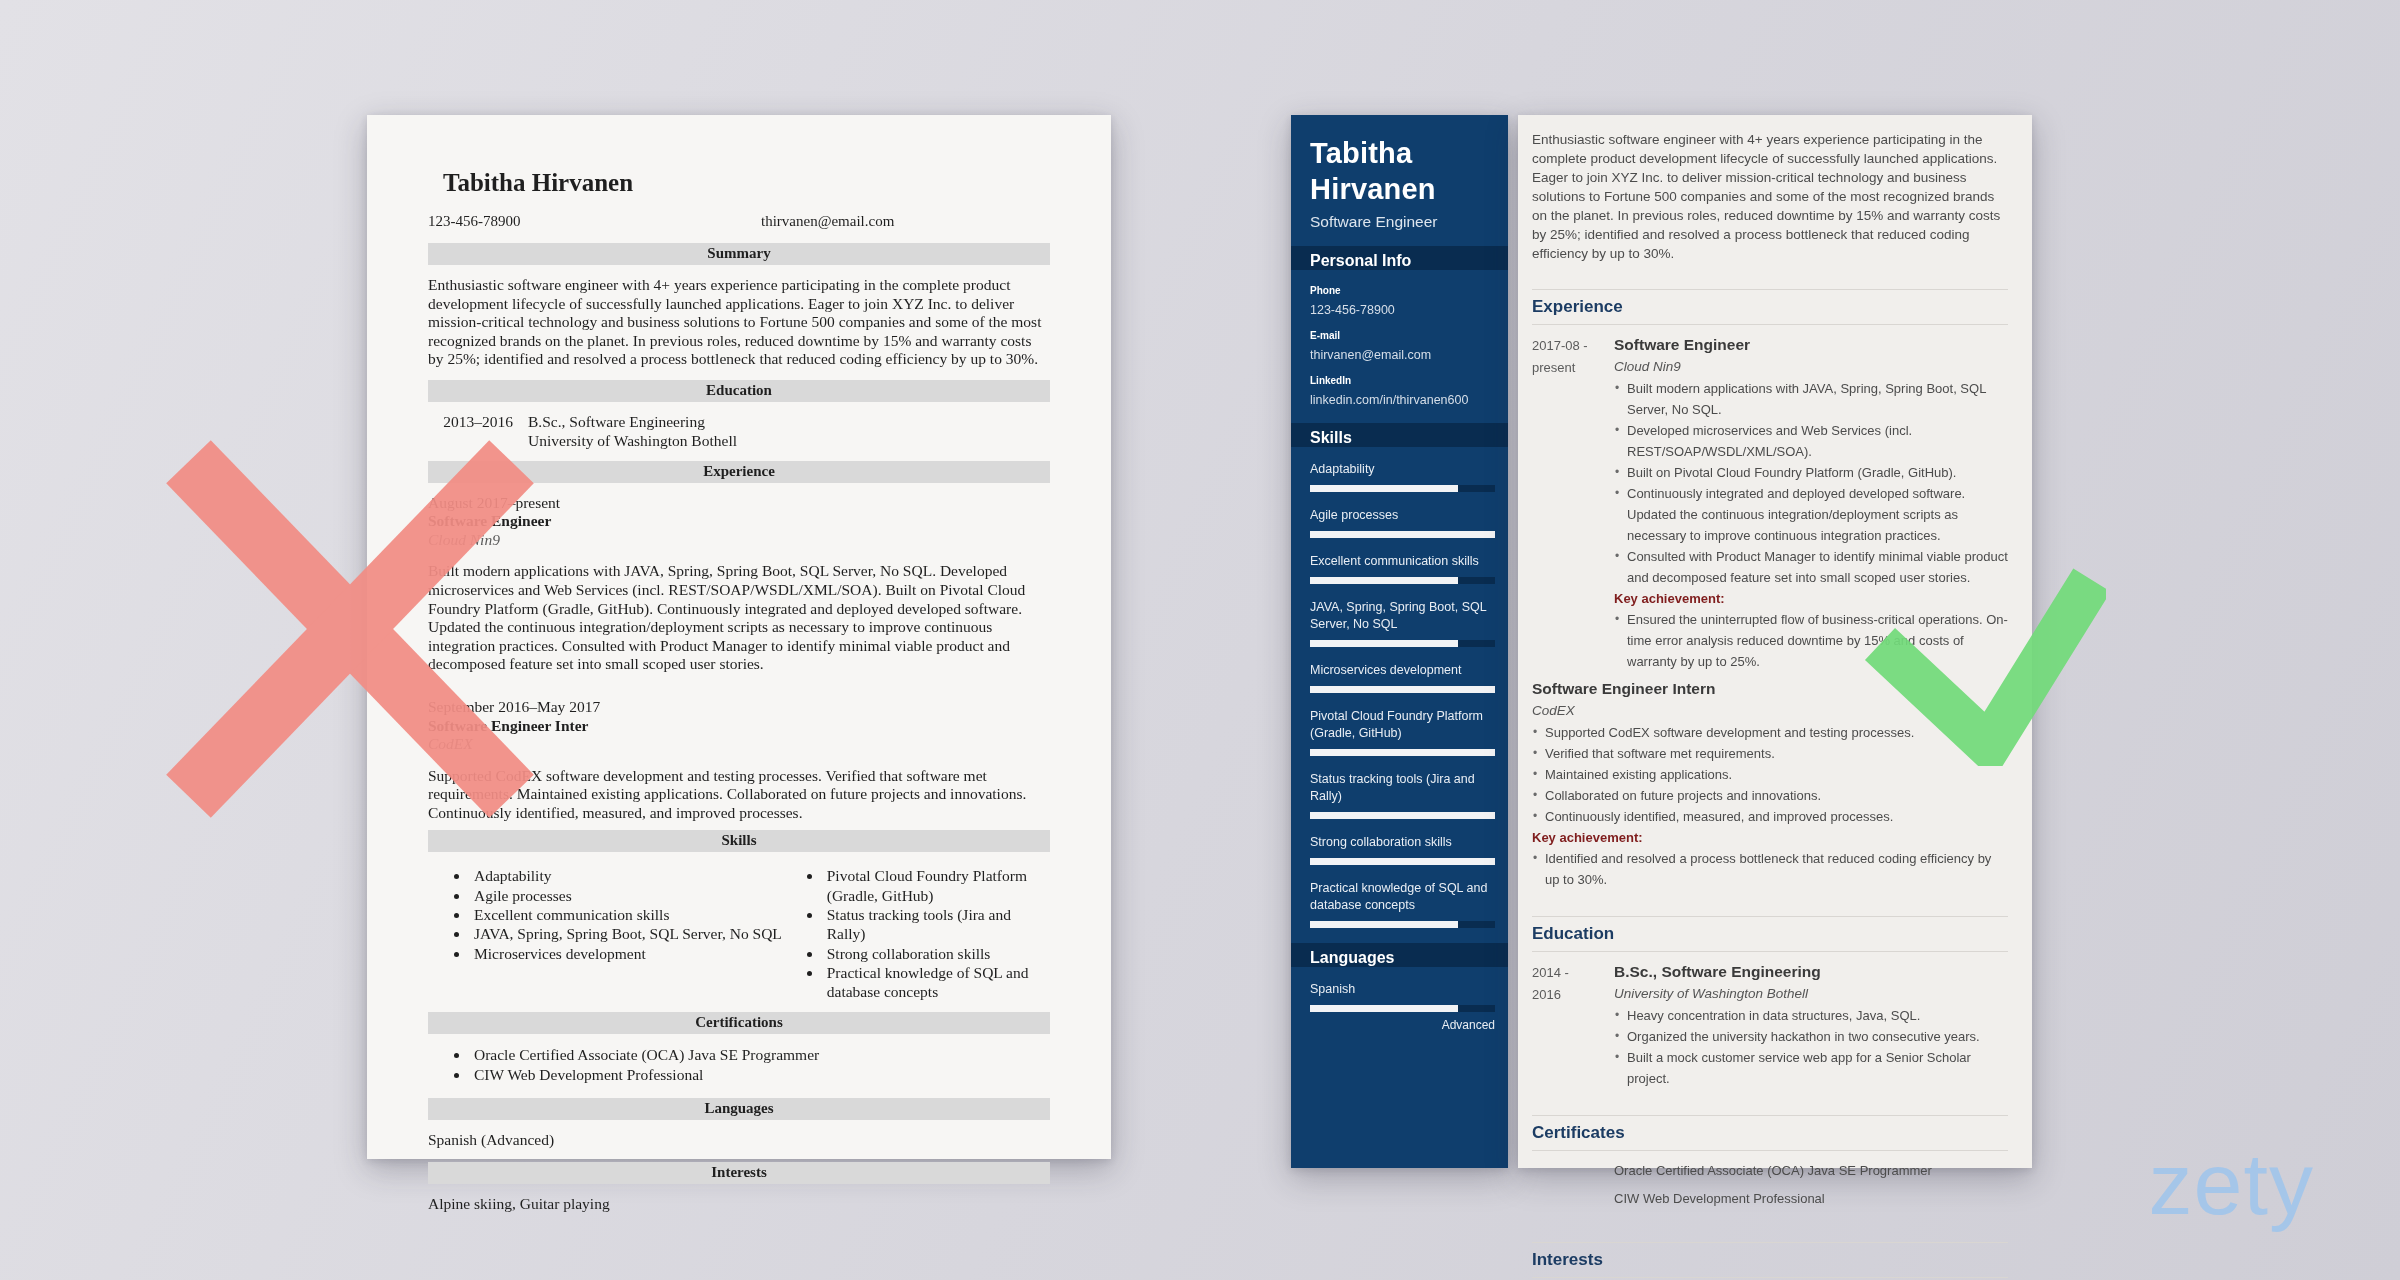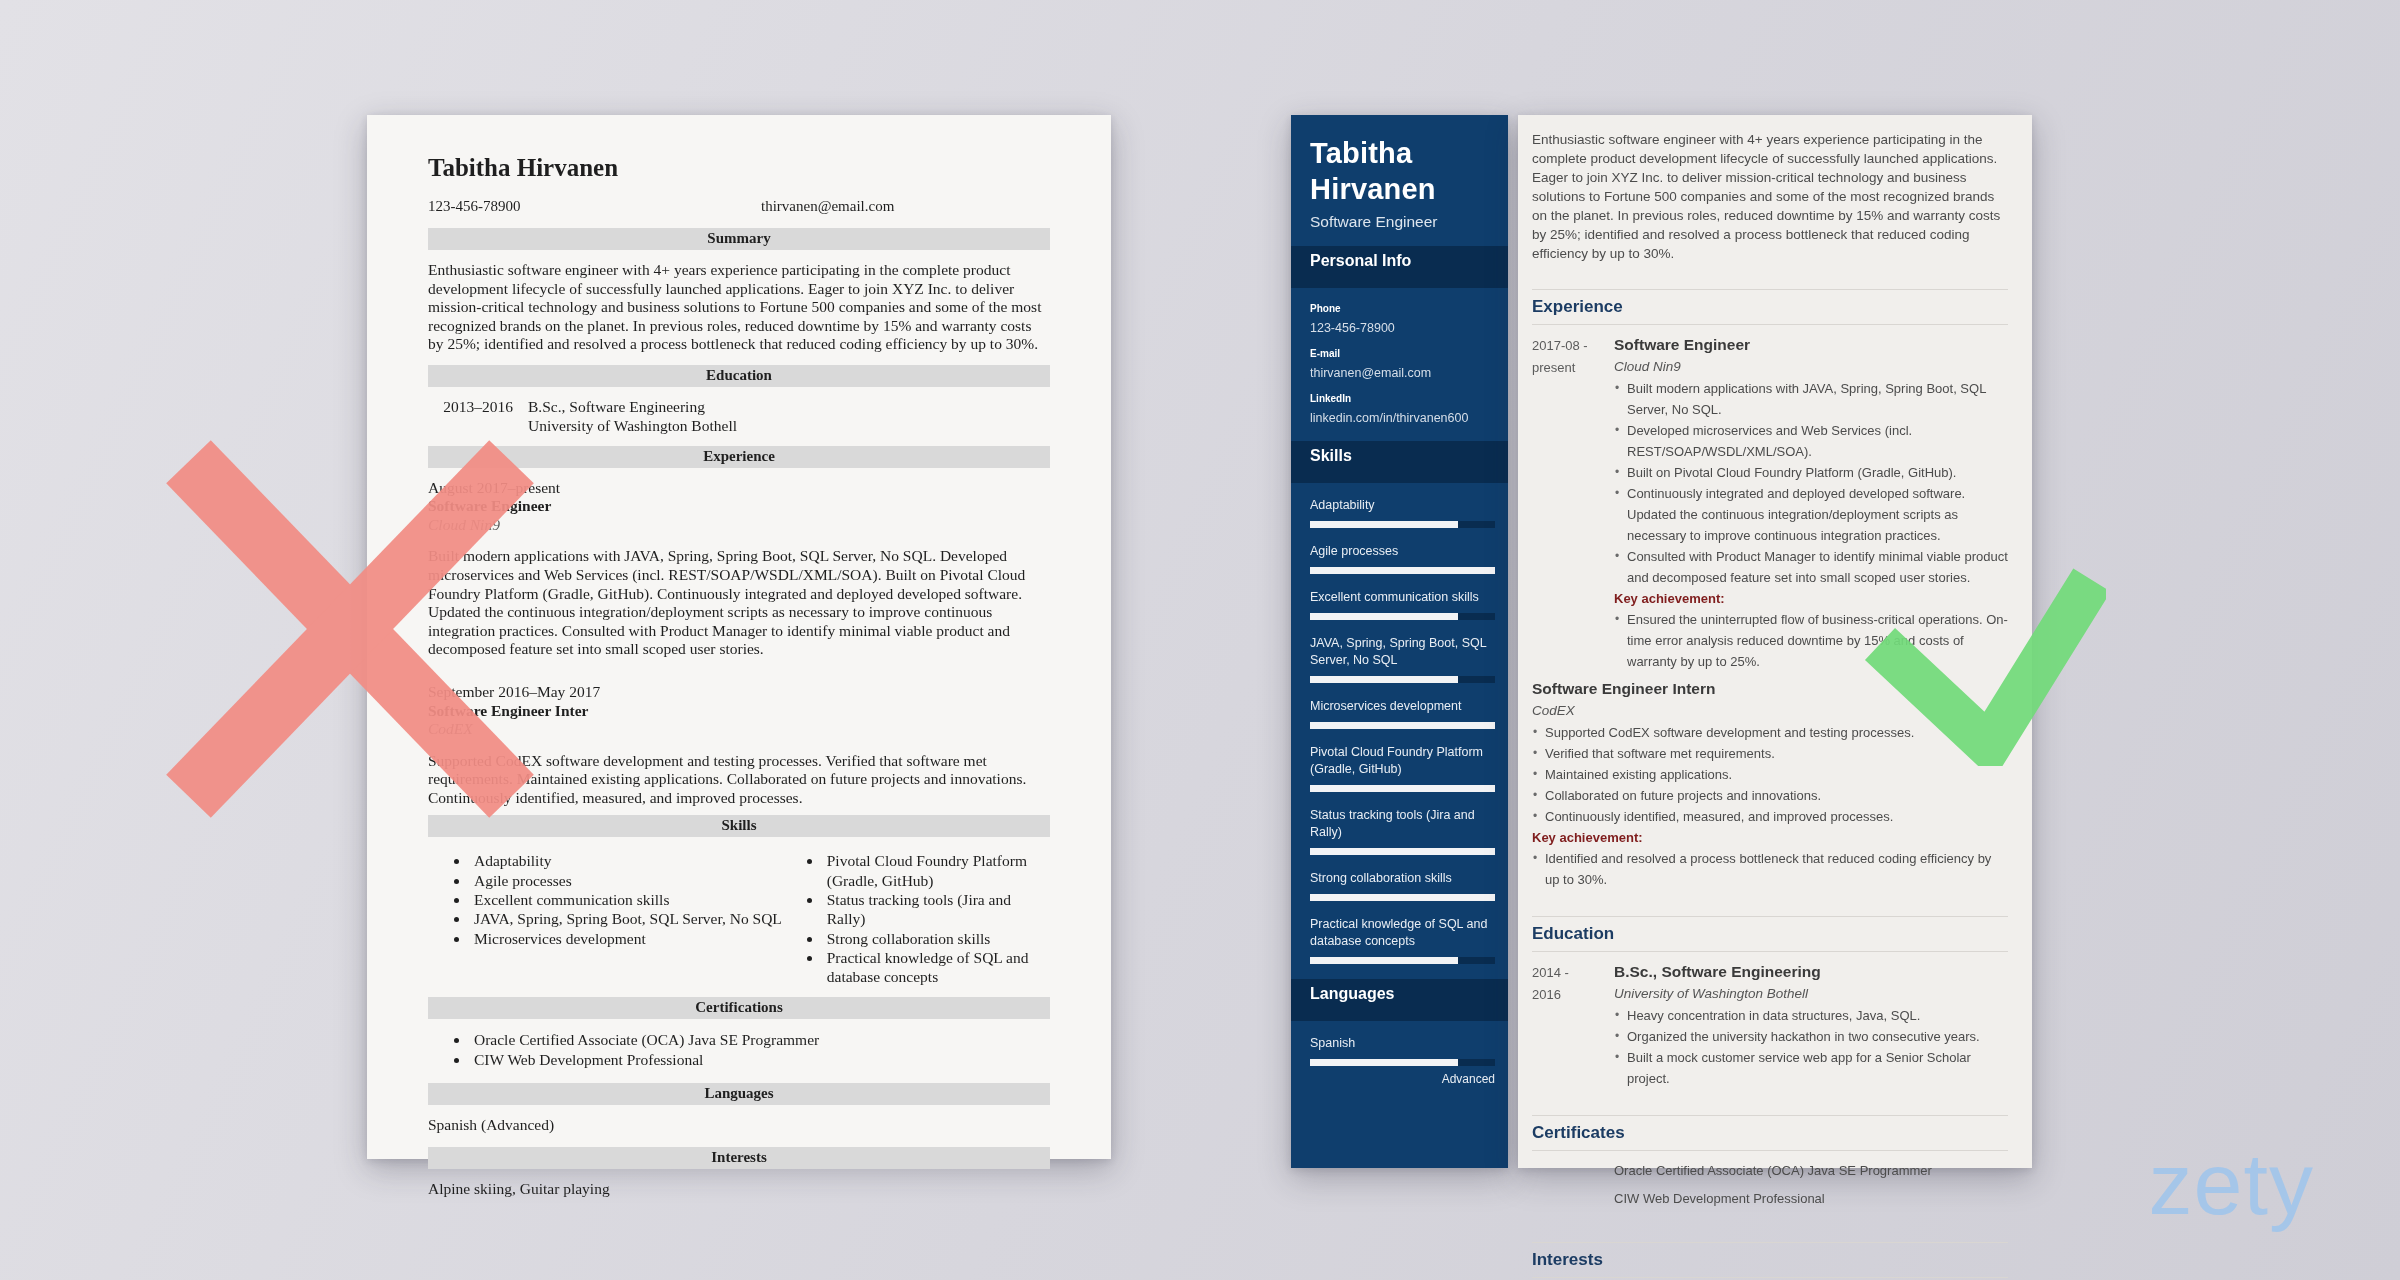--- a/index.html
+++ b/index.html
@@ -4,21 +4,21 @@
 <style>
   html,body{margin:0;padding:0;}
   .stage{position:relative;width:2400px;height:1280px;overflow:hidden;
     background:linear-gradient(115deg,#e2e1e6 0%,#d7d6dd 52%,#cfced6 100%);}
   .card{position:absolute;top:115px;box-sizing:border-box;
     box-shadow:0 10px 30px rgba(35,35,55,.28),0 2px 8px rgba(35,35,55,.14);}
 
   
   .bad{left:367px;width:744px;height:1044px;background:#f7f6f4;
     padding:40px 61px 0;font-family:"Liberation Serif",serif;color:#1f1f1f;}
-  .b-name{margin:0;font-size:25px;line-height:25px;font-weight:bold;}
+  .b-name{margin:15px;font-size:25px;line-height:25px;font-weight:bold;}
   .b-contact{position:relative;margin-top:17px;margin-bottom:12px;font-size:15px;line-height:19px;}
   .b-email{position:absolute;left:333px;top:0;}
   .b-band{background:var(--section-band-grey,#d9d9d9);text-align:center;font-weight:bold;
     font-size:15px;line-height:17px;padding:2px 0 3px;margin:11px 0 10px;}
   .b-text{margin:13px 0 0;font-size:15.5px;line-height:18.6px;}
   .b-edu{display:flex;margin-top:10px;font-size:15.5px;line-height:19px;}
   .b-edu-dates{width:100px;flex:none;text-align:center;}
   .b-job{margin-top:11px;}
   .b-job + .b-job{margin-top:24px;}
   .b-job-line{font-size:15.5px;line-height:18.5px;}
@@ -32,21 +32,21 @@
   .b-certs{margin:11px 0 0;padding-left:42px;list-style:disc;font-size:15.5px;line-height:20px;}
   .b-certs li{padding-left:4px;}
   .b-plain{margin:10px 0 0;font-size:15.5px;line-height:19px;}
 
   
   .side{left:1291px;width:217px;height:1053px;background:var(--sidebar-blue,#0f3e6d);
     font-family:"Liberation Sans",sans-serif;color:#fff;padding:20px 13px 0 19px;}
   .s-name{font-size:29px;line-height:36px;font-weight:bold;letter-spacing:.2px;}
   .s-title{margin-top:6px;font-size:15.5px;color:#dde5ee;}
   .s-band{background:var(--sidebar-band,#092c50);font-weight:bold;font-size:16px;line-height:19px;
-    margin:15px -13px 14px -19px;padding:5px 13px 18px 19px;}
+    margin:15px -13px 14px -19px;padding:5px 13px 0 19px;}
   .s-field{margin-bottom:11px;}
   .s-label{font-size:10px;font-weight:bold;line-height:14px;margin-bottom:4px;}
   .s-value{font-size:12.5px;line-height:16px;color:#d7dfe9;}
   .s-skill{margin-bottom:15px;}
   .s-skill-name{font-size:12.5px;line-height:17px;color:#e9eef4;}
   .s-bar{height:7px;background:var(--sidebar-band,#092c50);margin-top:7px;}
   .s-fill{display:block;height:100%;background:#f2f3f5;}
   .s-level{margin-top:6px;text-align:right;font-size:12px;color:#e9eef4;}
 
   

